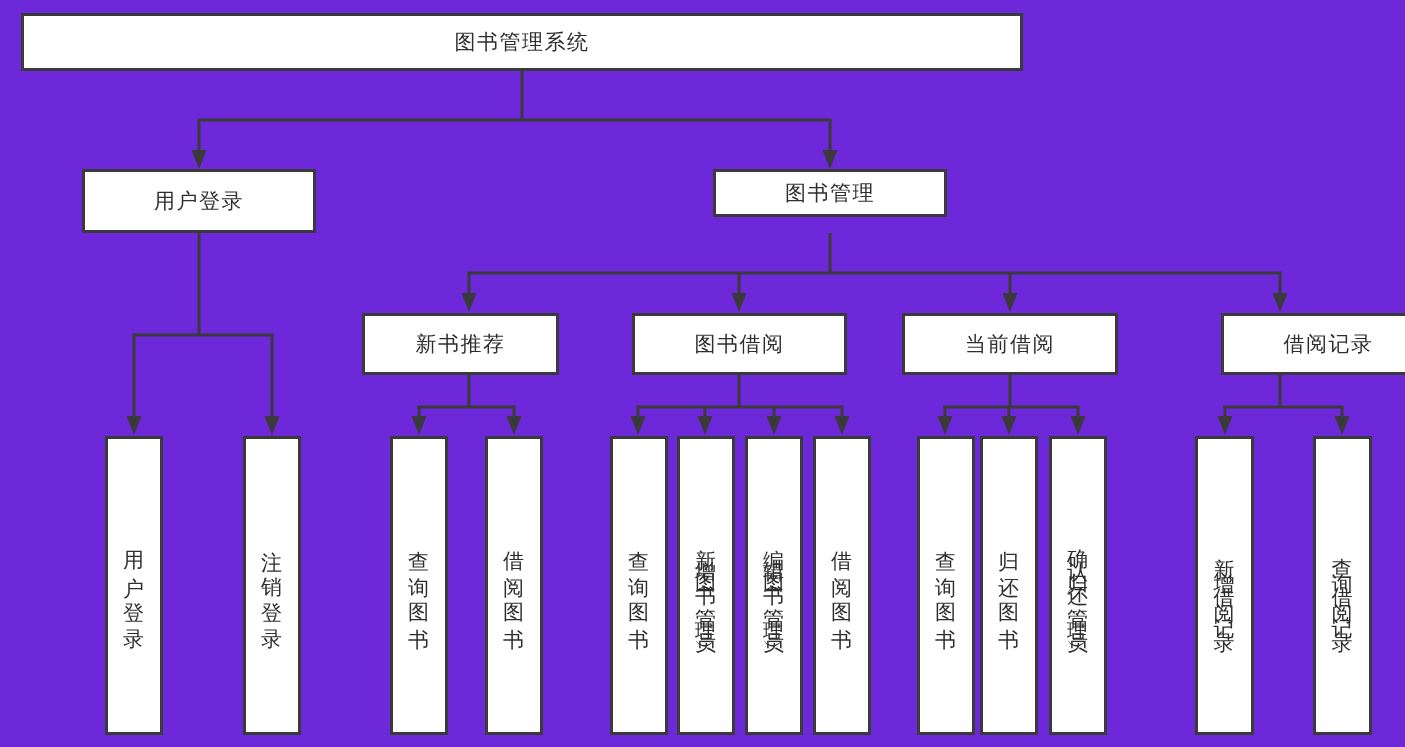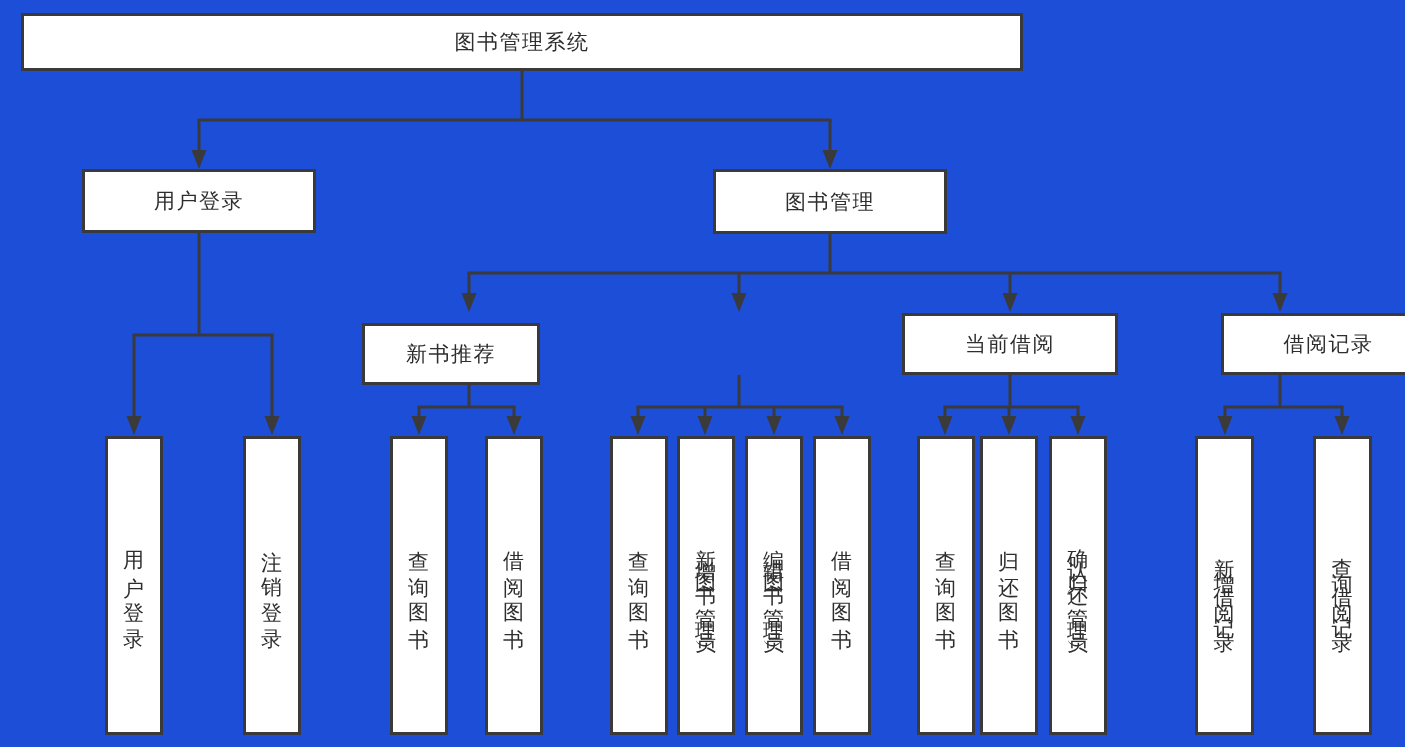--- a/index.html
+++ b/index.html
@@ -1,20 +1,20 @@
 <!DOCTYPE html>
 <html><head>
 <meta charset="utf-8">
 <style>
   html, body { margin: 0; padding: 0; background: #ffffff; }
   .canvas {
     position: relative;
     width: 1405px;
     height: 747px;
-    background: #1d4ed8;
+    background: #6d28d9;
     font-family: "Liberation Sans", sans-serif;
     overflow: hidden;
   }
   .connectors {
     position: absolute;
     left: 0; top: 0;
     width: 1405px; height: 747px;
   }
   .hbox {
     position: absolute;
@@ -131,26 +131,29 @@
     </g>
   </svg>
 
   <div class="hbox" style="left:21px; top:13px; width:1002px; height:58px;">
     <span>图书管理系统</span>
   </div>
 
   <div class="hbox" style="left:82px; top:169px; width:234px; height:64px;">
     <span>用户登录</span>
   </div>
-  <div class="hbox" style="left:713px; top:169px; width:234px; height:65px;">
+  <div class="hbox" style="left:713px; top:169px; width:234px; height:48px;">
     <span>图书管理</span>
   </div>
 
-  <div class="hbox" style="left:362px; top:313px; width:178px; height:62px;margin-top:10px;">
+  <div class="hbox" style="left:362px; top:313px; width:197px; height:62px;">
     <span>新书推荐</span>
+  </div>
+  <div class="hbox" style="left:632px; top:313px; width:215px; height:62px;">
+    <span>图书借阅</span>
   </div>
   <div class="hbox" style="left:902px; top:313px; width:216px; height:62px;">
     <span>当前借阅</span>
   </div>
   <div class="hbox" style="left:1173px; top:313px; width:215px; height:62px;margin-left:48px;">
     <span>借阅记录</span>
   </div>
 
   <div class="leaf ls4" style="left:105px;">
     <span>用户登录</span>

